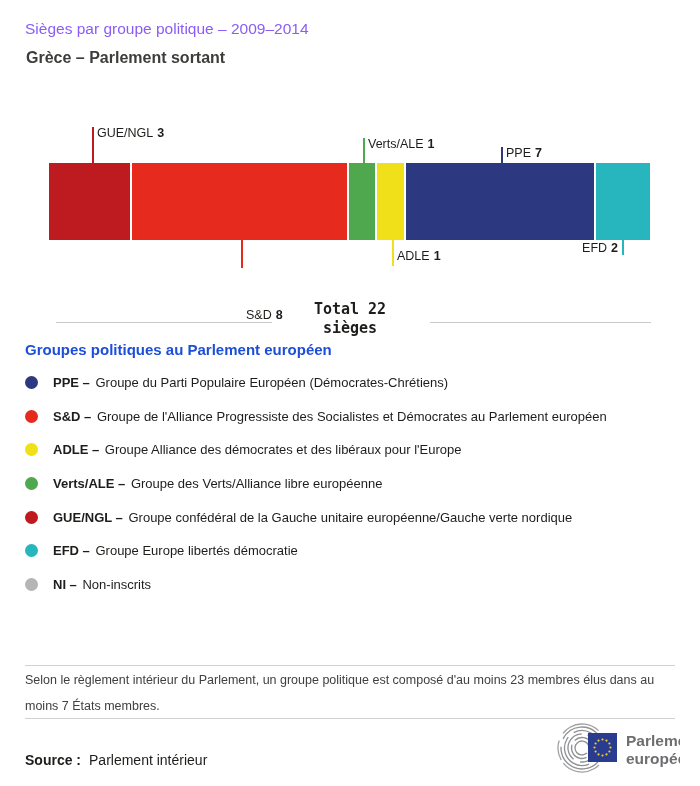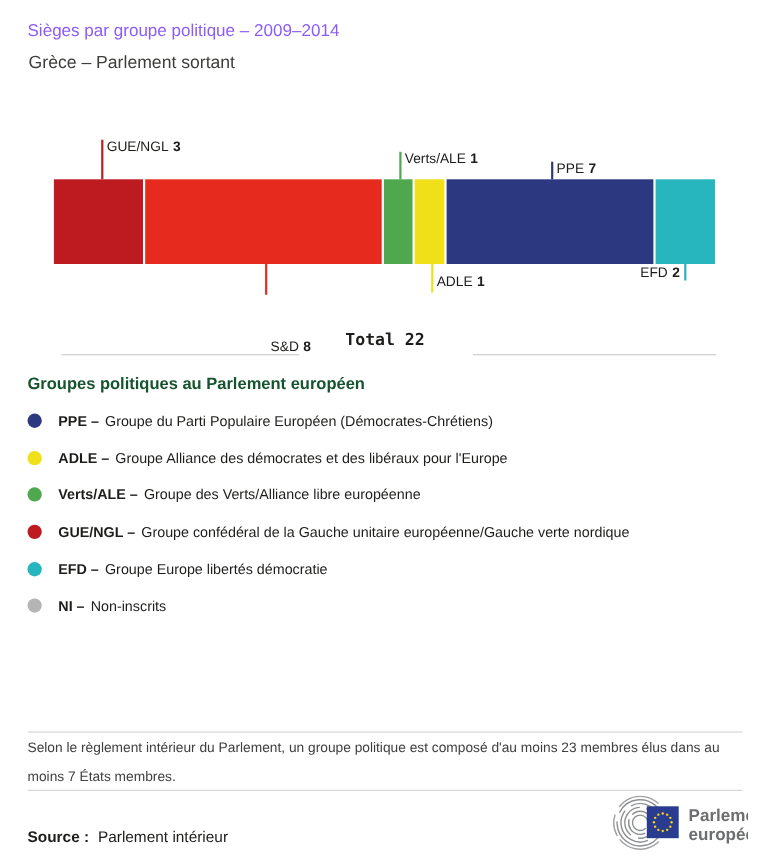--- a/index.html
+++ b/index.html
@@ -1,39 +1,39 @@
 <!DOCTYPE html>
 <html><head>
 <meta charset="utf-8">
 <style>
   html,body{margin:0;padding:0;background:#ffffff;}
   body{width:700px;height:786px;position:relative;font-family:"Liberation Sans",sans-serif;color:#1d1d1b;overflow:hidden;}
   .abs{position:absolute;}
 
   
   .title{left:25px;top:20px;font-size:15.5px;font-weight:normal;color:#8b5cf6;}
-  .subtitle{left:26px;top:49px;font-size:16px;font-weight:400;color:#3d3d3b;text-align:right;}
+  .subtitle{left:26px;top:49px;font-size:16px;font-weight:700;color:#3d3d3b;text-align:right;}
 
   
   .bar{left:49px;top:163px;width:601px;height:77px;display:flex;column-gap:2px;}
   .seg{height:100%;}
 
   
   .tick{position:absolute;width:2px;}
   .lbl{position:absolute;font-size:12.5px;color:#1d1d1b;white-space:nowrap;}
   .lbl b{margin-left:4px;}
 
   
   .total-wrap{left:0;top:300px;width:700px;text-align:center;font-family:"DejaVu Sans Mono",monospace;font-weight:bold;font-size:15px;line-height:19px;color:#1d1d1b;}
   .hline{position:absolute;height:1px;background:#c9c9c9;top:322px;}
   .hline.l{left:56px;width:216px;}
   .hline.r{left:430px;width:221px;}
 
   
-  .legend-heading{left:25px;top:341px;font-size:15px;font-weight:bold;color:#14532d;}
+  .legend-heading{left:25px;top:341px;font-size:15px;font-weight:bold;color:#1d4ed8;}
   ul.legend{left:25px;top:366px;margin:0;padding:0;list-style:none;width:650px;}
   ul.legend li{height:33.6px;display:flex;align-items:center;}
   .dot{width:13px;height:13px;border-radius:50%;flex:0 0 13px;margin-right:15px;}
   .ltxt{font-size:13px;color:#1d1d1b;white-space:nowrap;}
   .ltxt b{margin-right:2px;}
 
   
   .divider{position:absolute;left:25px;width:650px;height:1px;background:#d2d2d2;}
   .note{left:25px;top:667px;width:632px;font-size:12.5px;line-height:26px;color:#404040;}
   .source{left:25px;top:752px;font-size:14px;color:#1d1d1b;}
@@ -66,27 +66,32 @@
 <span class="lbl" style="left:368px;top:137px;"><span>Verts/ALE</span><b>1</b></span>
 <span class="lbl" style="left:506px;top:146px;"><span>PPE</span><b>7</b></span>
 <span class="lbl" style="left:246px;top:260px;margin-top:48px;"><span>S&amp;D</span><b>8</b></span>
 <span class="lbl" style="left:397px;top:249px;"><span>ADLE</span><b>1</b></span>
 <span class="lbl" style="right:82px;top:241px;"><span>EFD</span><b>2</b></span>
 
 <span class="hline l"></span>
 <span class="hline r"></span>
 <div class="abs total-wrap">
   <div>Total 22</div>
+  <div>sièges</div>
 </div>
 
 <div class="abs legend-heading">Groupes politiques au Parlement européen</div>
 <ul class="abs legend">
     <li>
       <span class="dot" style="background: rgb(44, 57, 129);"></span>
       <span class="ltxt"><b>PPE –</b> Groupe du Parti Populaire Européen (Démocrates-Chrétiens)</span>
+    </li>
+    <li>
+      <span class="dot" style="background: rgb(230, 43, 30);"></span>
+      <span class="ltxt"><b>S&amp;D –</b> Groupe de l'Alliance Progressiste des Socialistes et Démocrates au Parlement européen</span>
     </li>
     <li>
       <span class="dot" style="background: rgb(239, 224, 25);"></span>
       <span class="ltxt"><b>ADLE –</b> Groupe Alliance des démocrates et des libéraux pour l'Europe</span>
     </li>
     <li>
       <span class="dot" style="background: rgb(79, 168, 78);"></span>
       <span class="ltxt"><b>Verts/ALE –</b> Groupe des Verts/Alliance libre européenne</span>
     </li>
     <li>

